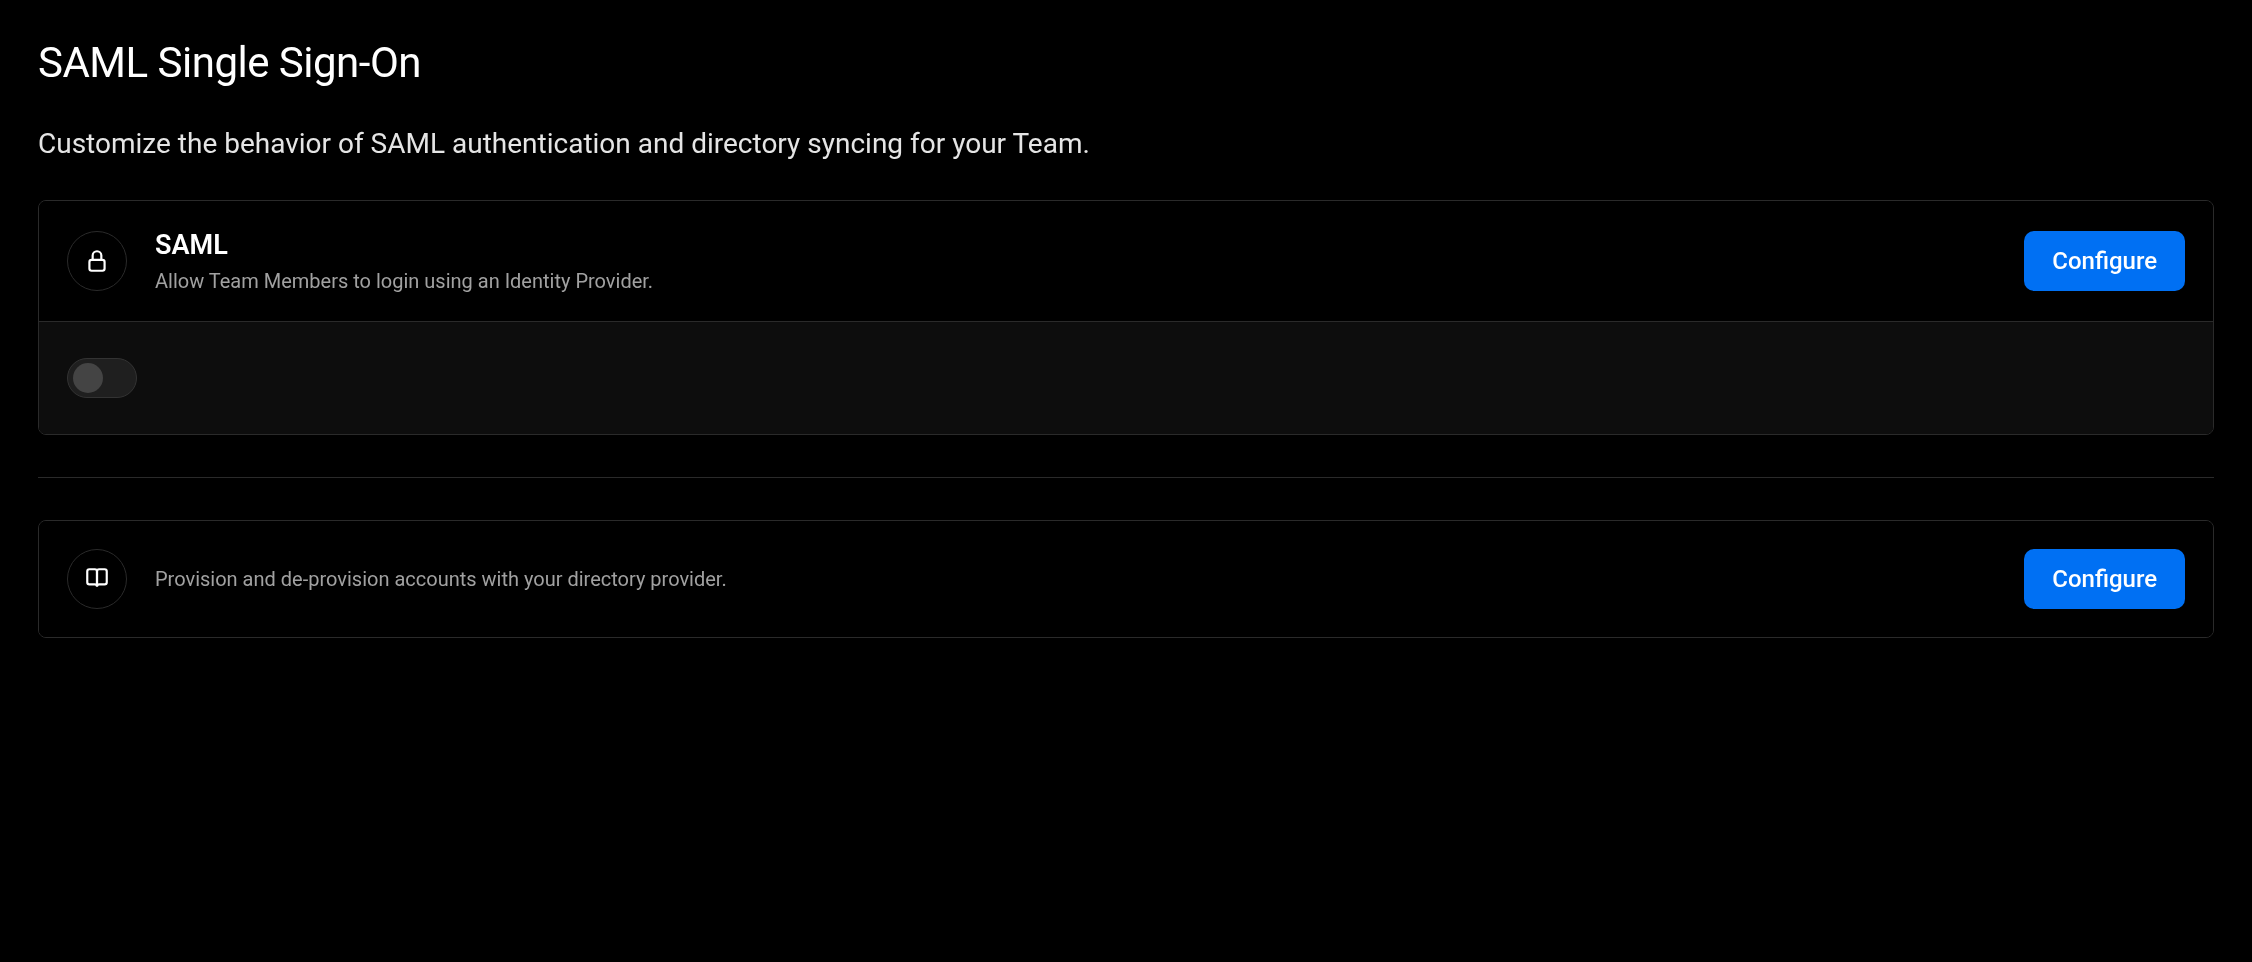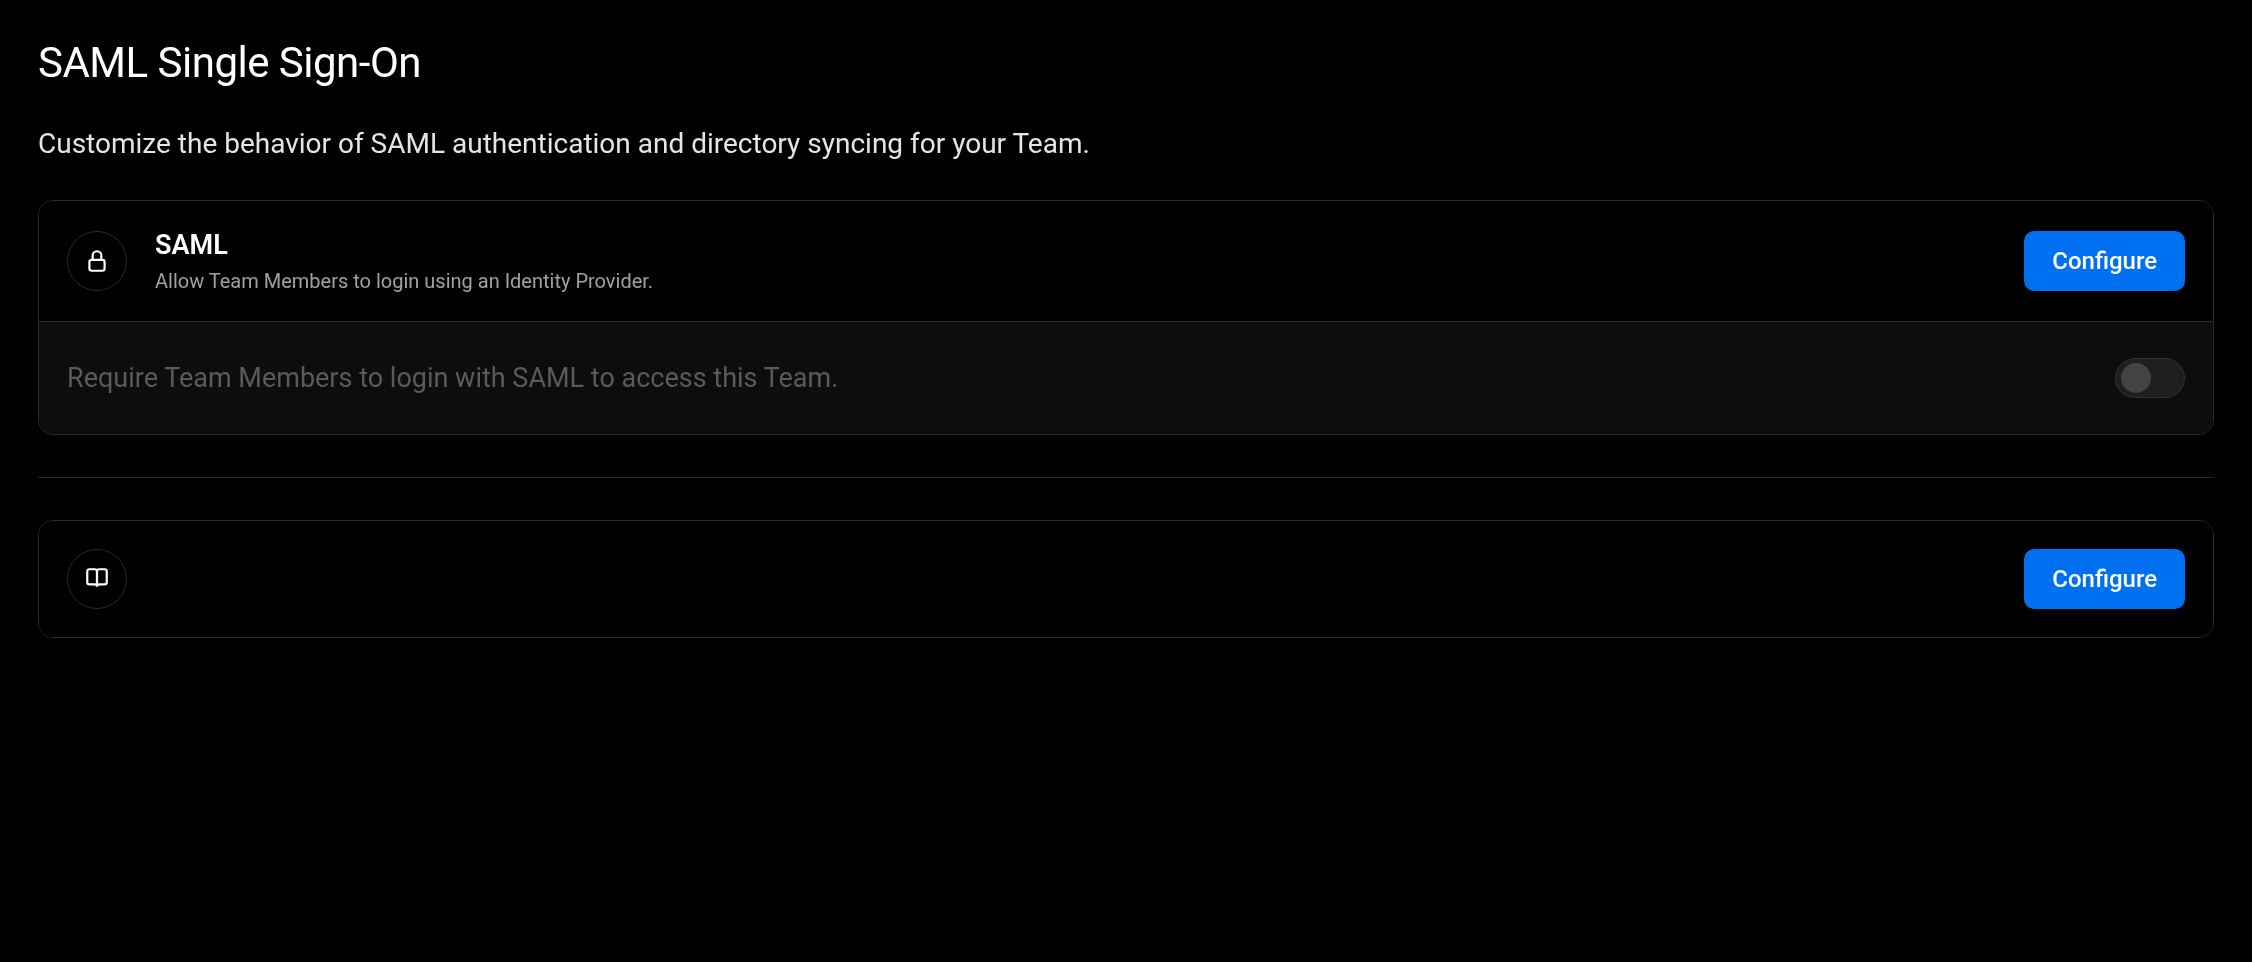--- a/index.html
+++ b/index.html
@@ -21,21 +21,21 @@
     letter-spacing: -0.5px;
   }
   .page-subtitle {
     font-size: 28px;
     font-weight: 400;
     color: #e5e5e5;
     margin-bottom: 40px;
   }
   .card {
     border: 1px solid #2a2a2a;
-    border-radius: 15px;
+    border-radius: 8px;
     overflow: hidden;
   }
   .card-header {
     display: flex;
     align-items: center;
     padding: 28px 28px;
     gap: 28px;
     background: #000000;
   }
   .icon-circle {
@@ -129,34 +129,34 @@
         <path d="M8 11 V7 a4 4 0 0 1 8 0 v4"></path>
       </svg>
     </div>
     <div class="card-text">
       <div class="card-title">SAML</div>
       <div class="card-desc">Allow Team Members to login using an Identity Provider.</div>
     </div>
     <button class="btn-primary">Configure</button>
   </div>
   <div class="card-sub">
-    <div class="card-sub-text">Require Team Members to login with SAML to access this Team.</div>
     <div class="toggle">
       <div class="toggle-knob"></div>
     </div>
   </div>
 </div>
 
 <hr class="divider">
 
 <div class="card">
   <div class="card-header">
     <div class="icon-circle">
       <svg viewBox="0 0 24 24">
         <path d="M3 5 a2 2 0 0 1 2 -2 h5 a2 2 0 0 1 2 2 v14 a2 2 0 0 0 -2 -2 H5 a2 2 0 0 1 -2 -2 Z"></path>
         <path d="M21 5 a2 2 0 0 0 -2 -2 h-5 a2 2 0 0 0 -2 2 v14 a2 2 0 0 1 2 -2 h5 a2 2 0 0 0 2 -2 Z"></path>
       </svg>
     </div>
     <div class="card-text">
+      <div class="card-desc">Provision and de-provision accounts with your directory provider.</div>
     </div>
     <button class="btn-primary">Configure</button>
   </div>
 </div>
 
 </body></html>

